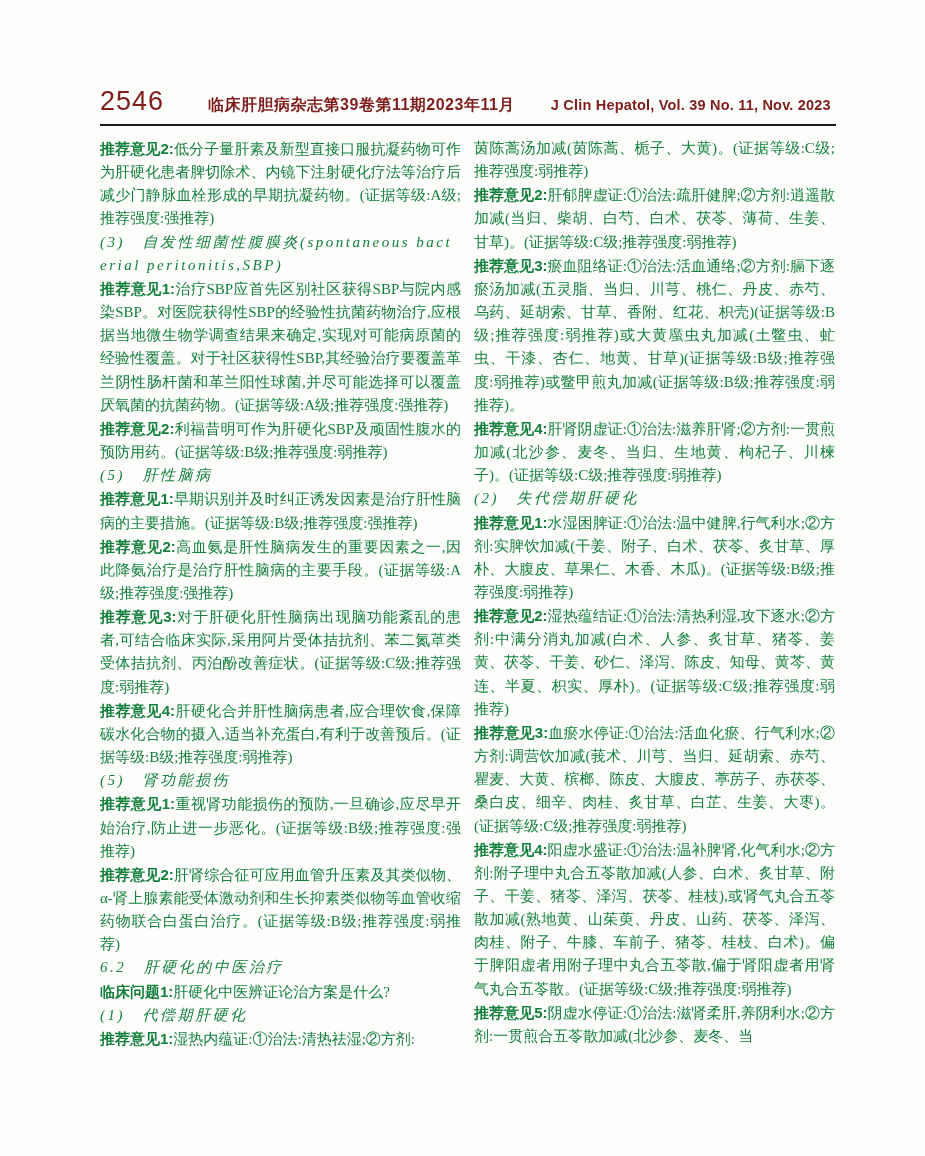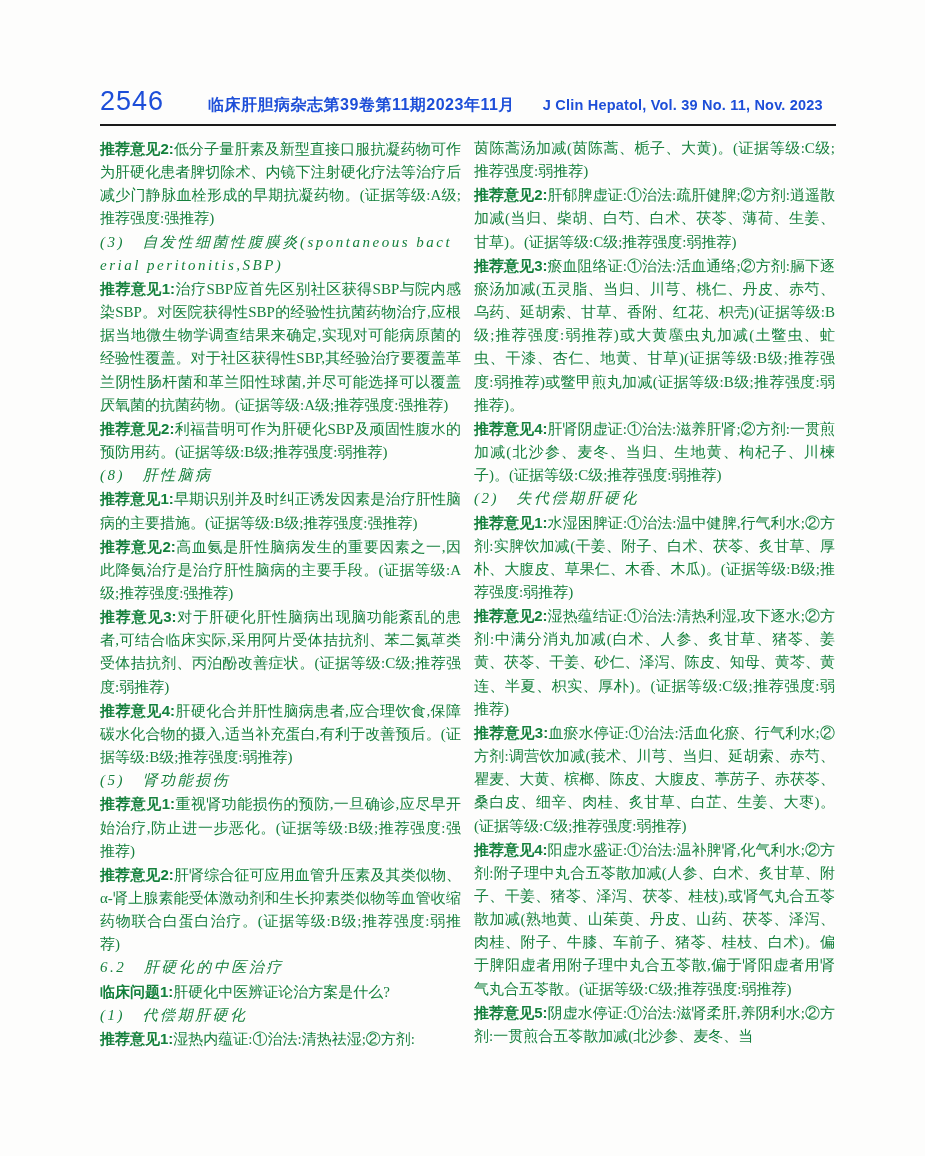--- a/index.html
+++ b/index.html
@@ -10,25 +10,25 @@
     color:#1c1c1c;
     position:relative;
     overflow:hidden;
   }
   .page{position:absolute;inset:0;}
   
   .runhead{
     position:absolute;left:100px;top:86px;width:736px;
     display:flex;align-items:baseline;
     font-family:"Liberation Sans","DejaVu Sans",sans-serif;
-    color:#1d4ed8;
+    color:#7f1d1d;
   }
   .pageno{font-size:27px;font-weight:500;letter-spacing:1px;}
   .jcn{font-size:16px;font-weight:700;margin-left:44px;letter-spacing:.5px;}
-  .jen{font-size:14.5px;font-weight:700;margin-left:28px;letter-spacing:.2px;}
+  .jen{font-size:14.5px;font-weight:700;margin-left:36px;letter-spacing:.2px;}
   .headrule{
     position:absolute;left:100px;top:124px;width:736px;height:2px;
     background:#1a1a1a;
   }
   
   .col{
     position:absolute;top:137px;width:361px;
   }
   .col-left{left:100px;}
   .col-right{left:474px;}
@@ -65,21 +65,21 @@
     <span class="jcn">临床肝胆病杂志第39卷第11期2023年11月</span>
     <span class="jen">J Clin Hepatol, Vol. 39 No. 11, Nov. 2023</span>
   </div>
   <div class="headrule"></div>
 
   <div class="col col-left">
       <p class="para rec"><b>推荐意见2:</b><span>低分子量肝素及新型直接口服抗凝药物可作为肝硬化患者脾切除术、内镜下注射硬化疗法等治疗后减少门静脉血栓形成的早期抗凝药物。(证据等级:A级;推荐强度:强推荐)</span></p>
       <p class="para kaiti"><span>(3)　自发性细菌性腹膜炎(spontaneous bacterial peritonitis,SBP)</span></p>
       <p class="para rec"><b>推荐意见1:</b><span>治疗SBP应首先区别社区获得SBP与院内感染SBP。对医院获得性SBP的经验性抗菌药物治疗,应根据当地微生物学调查结果来确定,实现对可能病原菌的经验性覆盖。对于社区获得性SBP,其经验治疗要覆盖革兰阴性肠杆菌和革兰阳性球菌,并尽可能选择可以覆盖厌氧菌的抗菌药物。(证据等级:A级;推荐强度:强推荐)</span></p>
       <p class="para rec"><b>推荐意见2:</b><span>利福昔明可作为肝硬化SBP及顽固性腹水的预防用药。(证据等级:B级;推荐强度:弱推荐)</span></p>
-      <p class="para kaiti"><span>(8)　肝性脑病</span></p>
+      <p class="para kaiti"><span>(5)　肝性脑病</span></p>
       <p class="para rec"><b>推荐意见1:</b><span>早期识别并及时纠正诱发因素是治疗肝性脑病的主要措施。(证据等级:B级;推荐强度:强推荐)</span></p>
       <p class="para rec"><b>推荐意见2:</b><span>高血氨是肝性脑病发生的重要因素之一,因此降氨治疗是治疗肝性脑病的主要手段。(证据等级:A级;推荐强度:强推荐)</span></p>
       <p class="para rec"><b>推荐意见3:</b><span>对于肝硬化肝性脑病出现脑功能紊乱的患者,可结合临床实际,采用阿片受体拮抗剂、苯二氮䓬类受体拮抗剂、丙泊酚改善症状。(证据等级:C级;推荐强度:弱推荐)</span></p>
       <p class="para rec"><b>推荐意见4:</b><span>肝硬化合并肝性脑病患者,应合理饮食,保障碳水化合物的摄入,适当补充蛋白,有利于改善预后。(证据等级:B级;推荐强度:弱推荐)</span></p>
       <p class="para kaiti"><span>(5)　肾功能损伤</span></p>
       <p class="para rec"><b>推荐意见1:</b><span>重视肾功能损伤的预防,一旦确诊,应尽早开始治疗,防止进一步恶化。(证据等级:B级;推荐强度:强推荐)</span></p>
       <p class="para rec"><b>推荐意见2:</b><span>肝肾综合征可应用血管升压素及其类似物、α-肾上腺素能受体激动剂和生长抑素类似物等血管收缩药物联合白蛋白治疗。(证据等级:B级;推荐强度:弱推荐)</span></p>
       <p class="para kaiti"><span>6.2　肝硬化的中医治疗</span></p>
       <p class="para rec"><b>临床问题1:</b><span>肝硬化中医辨证论治方案是什么?</span></p>
       <p class="para kaiti"><span>(1)　代偿期肝硬化</span></p>

